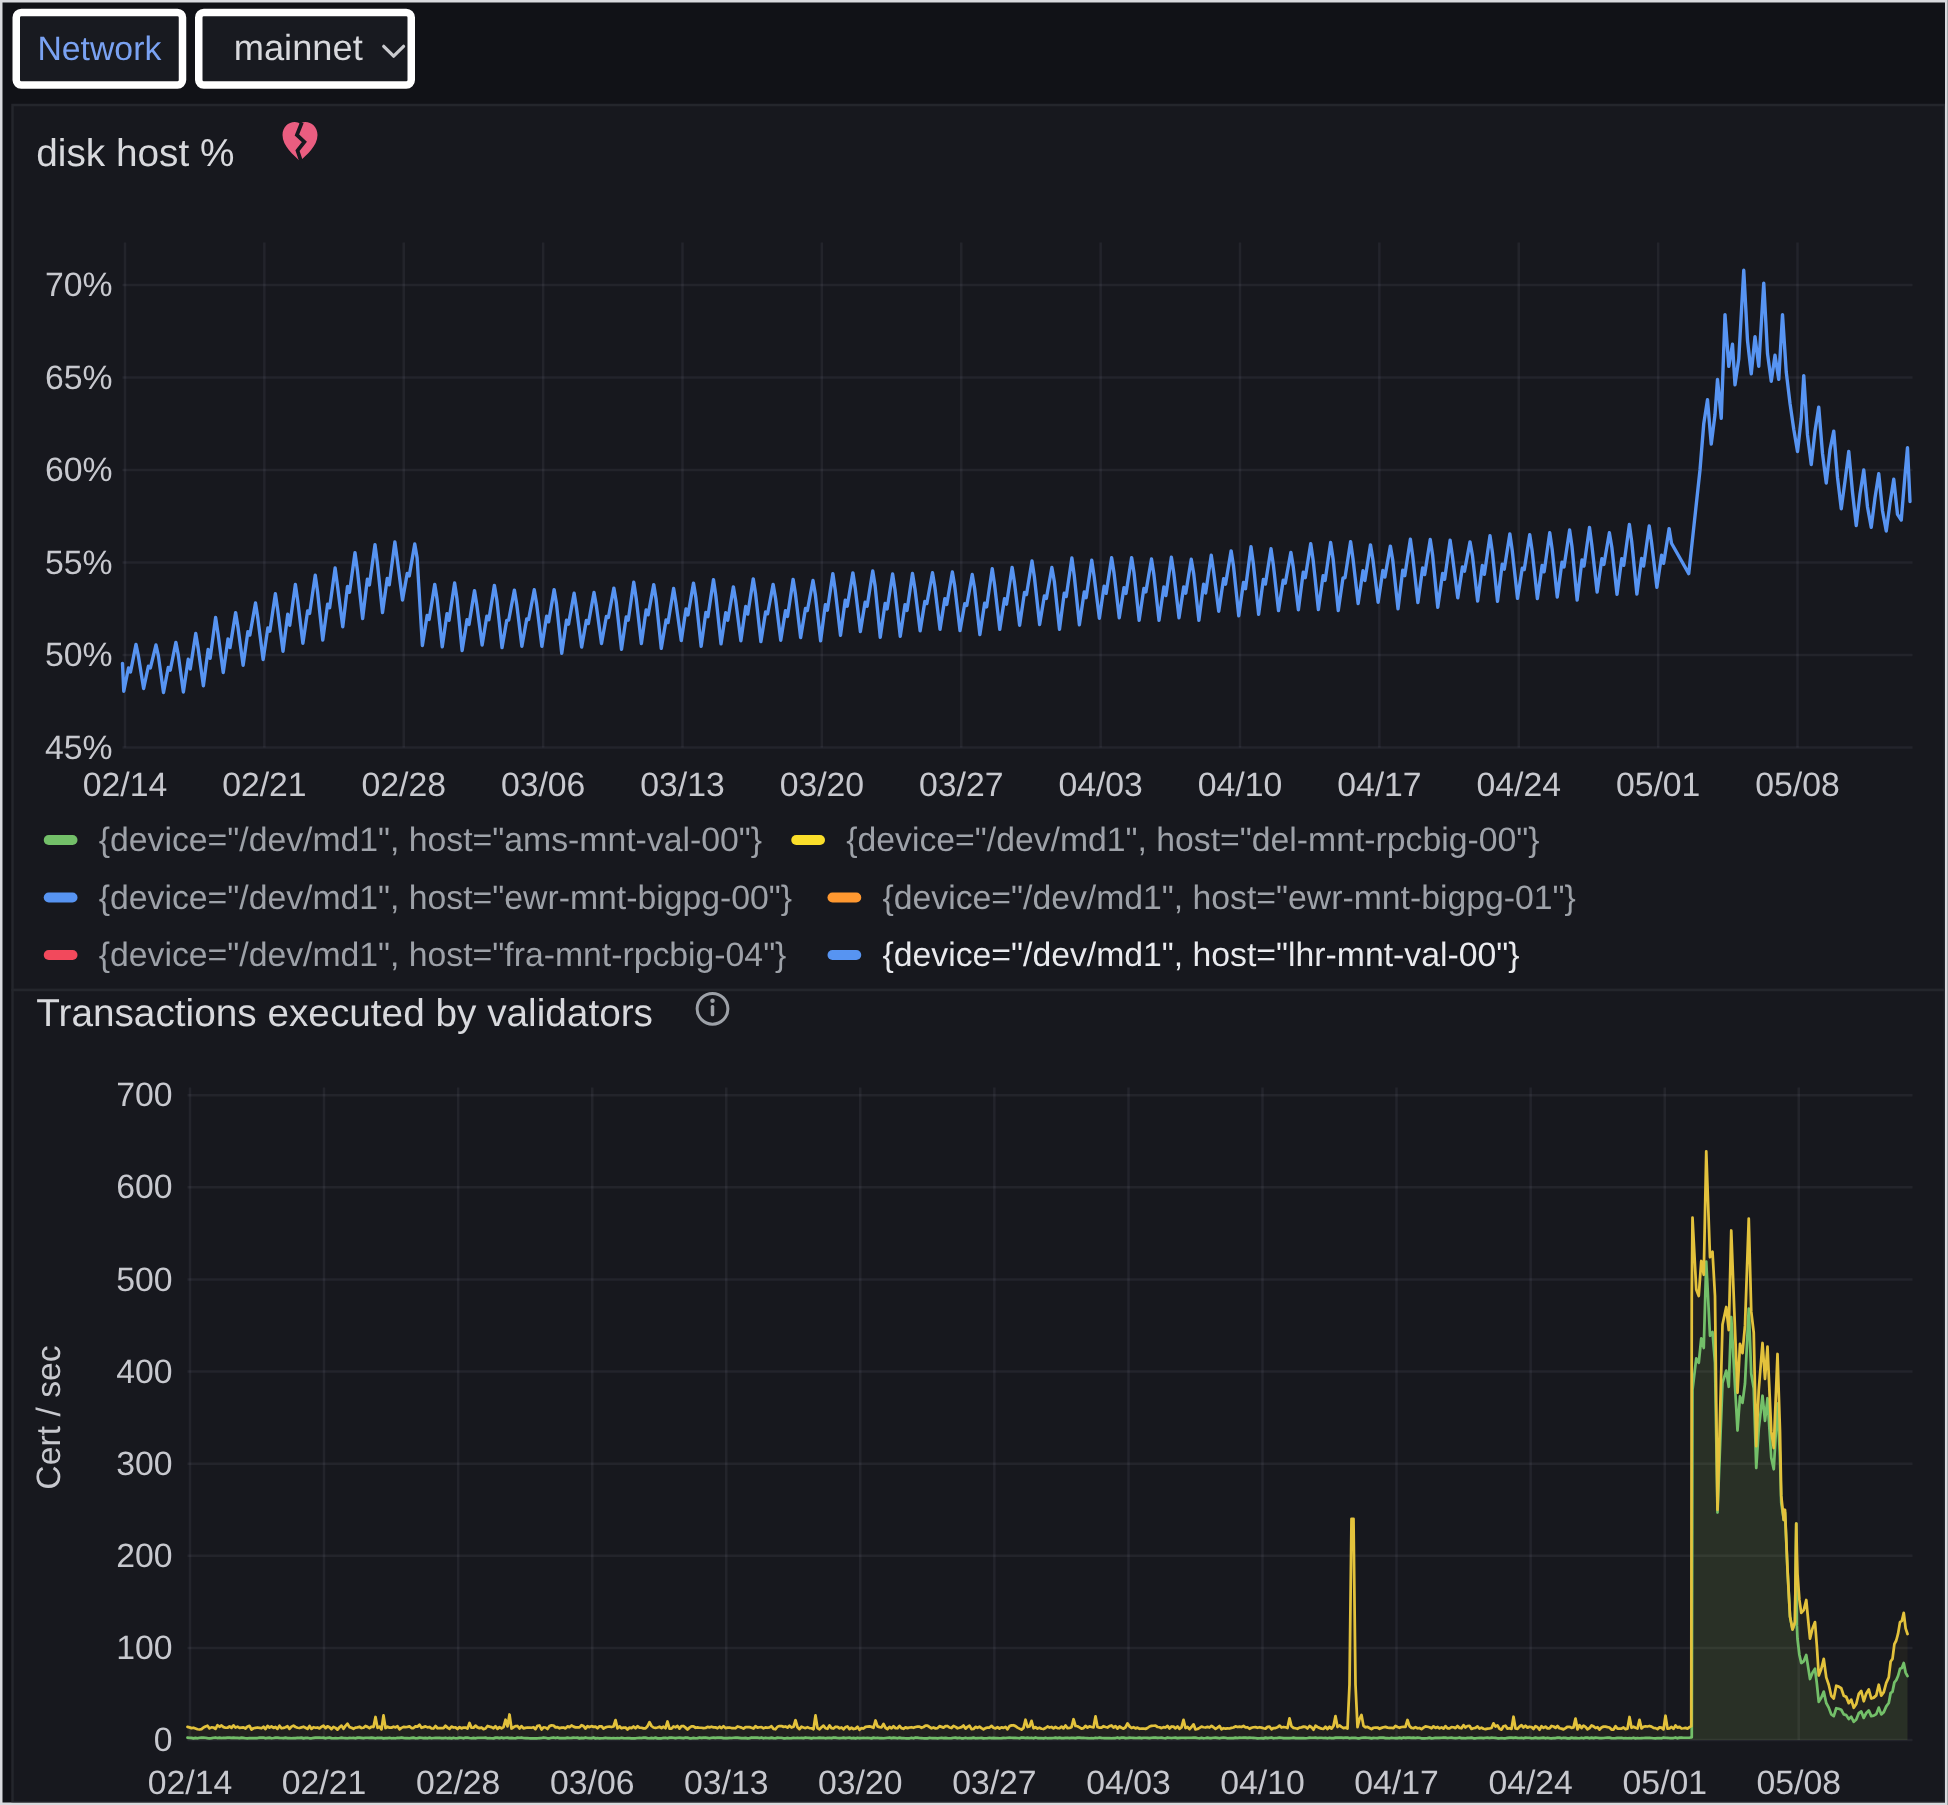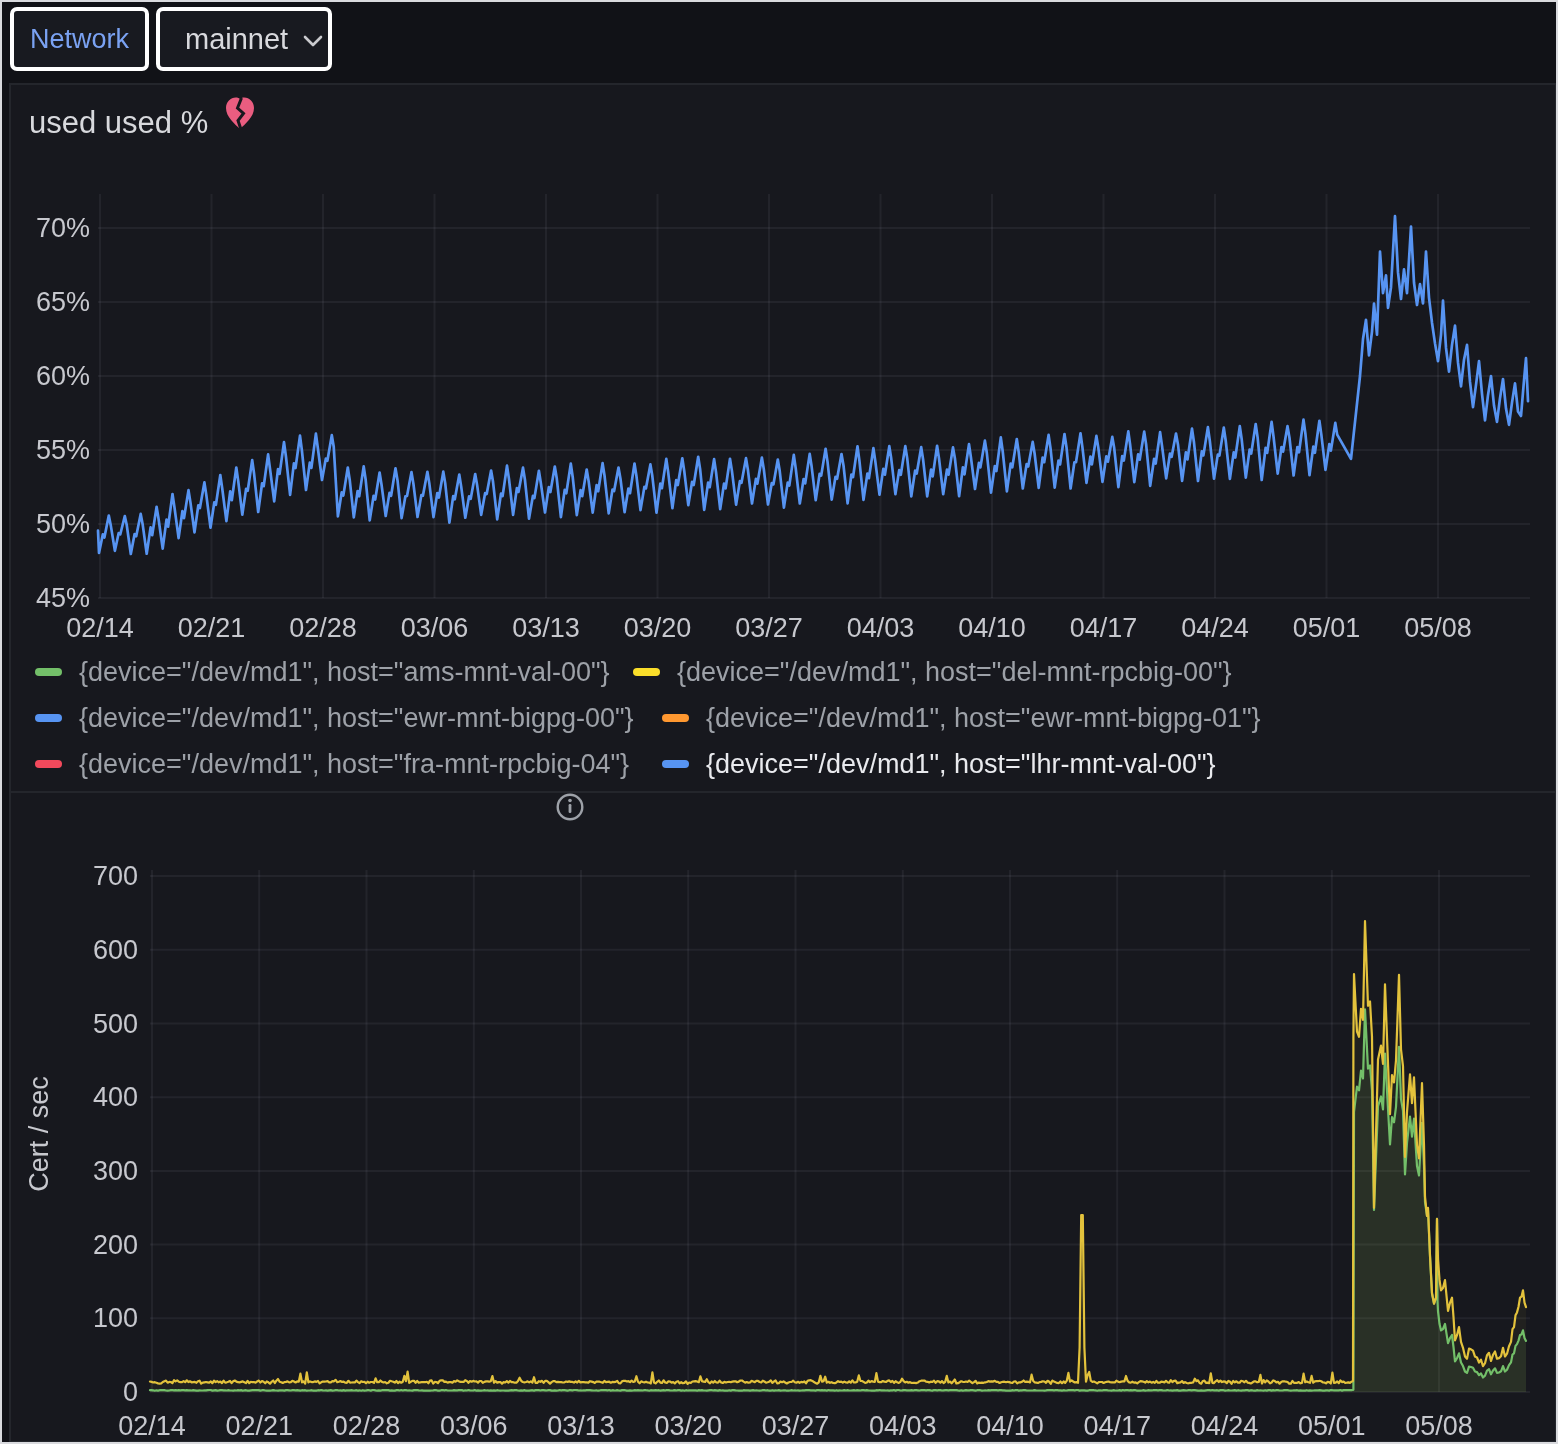--- a/index.html
+++ b/index.html
@@ -1,18 +1,18 @@
 <!DOCTYPE html>
 <html><head><meta charset="utf-8"><style>
 * { margin:0; padding:0; box-sizing:border-box; }
 html,body { width:1558px; height:1444px; background:#d9dade; font-family:"Liberation Sans", sans-serif; }
 #page { position:absolute; left:2px; top:2px; width:1554px; height:1440px; background:#111217; overflow:hidden; }
 #chartsvg { position:absolute; left:0; top:0; }
 .ax { font-family:"Liberation Sans",sans-serif; font-size:27px; fill:#c7c8ce; }
-.vbox { position:absolute; top:5px; height:64px; background:#181a20; border:4px solid #ffffff; border-radius:7px; display:flex; align-items:center; }
+.vbox { position:absolute; top:5px; height:64px; background:#181a20; border:6px solid #ffffff; border-radius:7px; display:flex; align-items:center; }
 #nb { left:8px; width:139px; justify-content:center; }
 #nb span { color:#7aa2f2; font-size:27px; font-weight:500; }
 #mb { left:154px; width:176px; padding-left:25px; }
 #mb span { color:#d8d9dd; font-size:29px; font-weight:500; }
 .ptitle { position:absolute; color:#d8d9dd; font-size:31px; font-weight:500; }
 .legend { position:absolute; left:0; width:100%; height:34px; }
 .li { position:absolute; display:flex; align-items:center; height:34px; }
 .dash { width:27px; height:8px; border-radius:7px; margin-right:17px; flex:none; }
 .lt { color:#9da1a8; font-size:27px; white-space:nowrap; }
 .lt.hl { color:#e9eaee; }
@@ -122,21 +122,22 @@
 </svg>
 <div class="vbox" id="nb">
       <span>Network</span>
     </div>
 <div class="vbox" id="mb">
       <span>mainnet</span>
       <svg width="22" height="14" viewBox="0 0 22 14" style="margin-left:14px;margin-top:4px;">
         <polyline points="3,3 11,11 19,3" fill="none" stroke="#c9cace" stroke-width="2.6" stroke-linecap="round" stroke-linejoin="round"></polyline>
       </svg>
     </div>
-<div class="ptitle" style="left:27px; top:103px;">used used %</div>
+<div class="ptitle" style="left:27px; top:103px;">disk host %</div>
+<div class="ptitle" style="left:27px; top:791px;">Transactions executed by validators</div>
 <div class="legend" style="top:653px;">
   <div class="li" style="left:33px;">
         <div class="dash" style="background:#73BF69;"></div>
         <div class="lt">{device="/dev/md1", host="ams-mnt-val-00"}</div>
       </div>
   <div class="li" style="left:631px;">
         <div class="dash" style="background:#FADE2A;"></div>
         <div class="lt">{device="/dev/md1", host="del-mnt-rpcbig-00"}</div>
       </div>
 </div>

